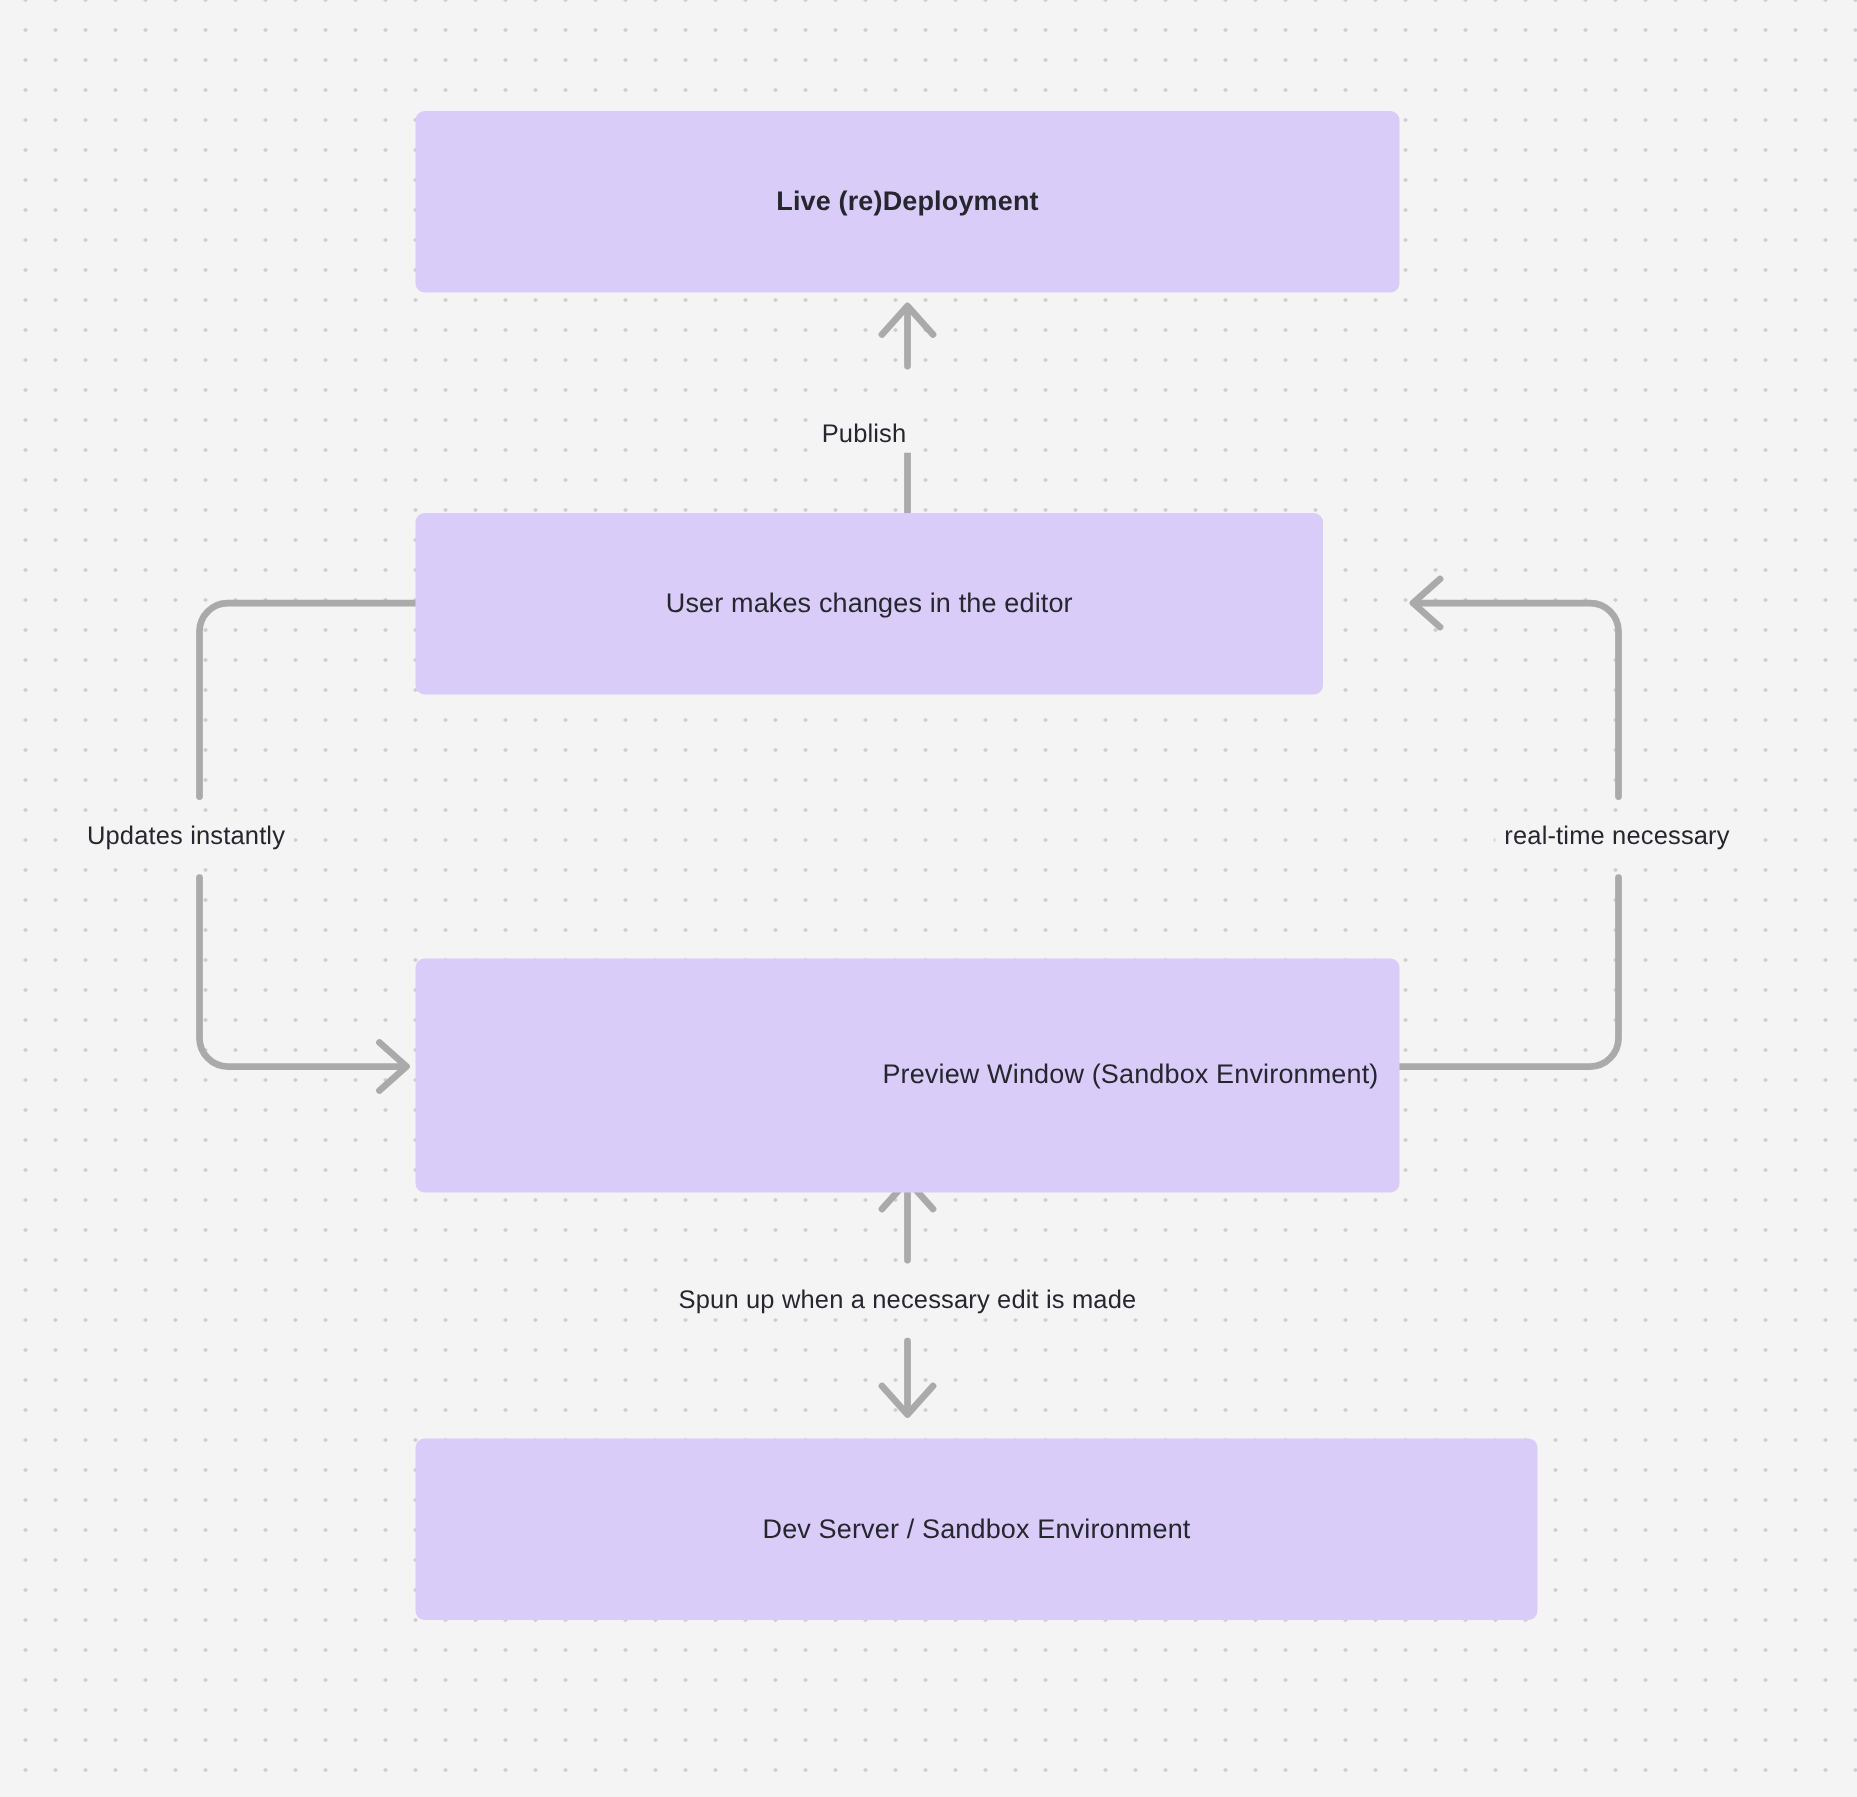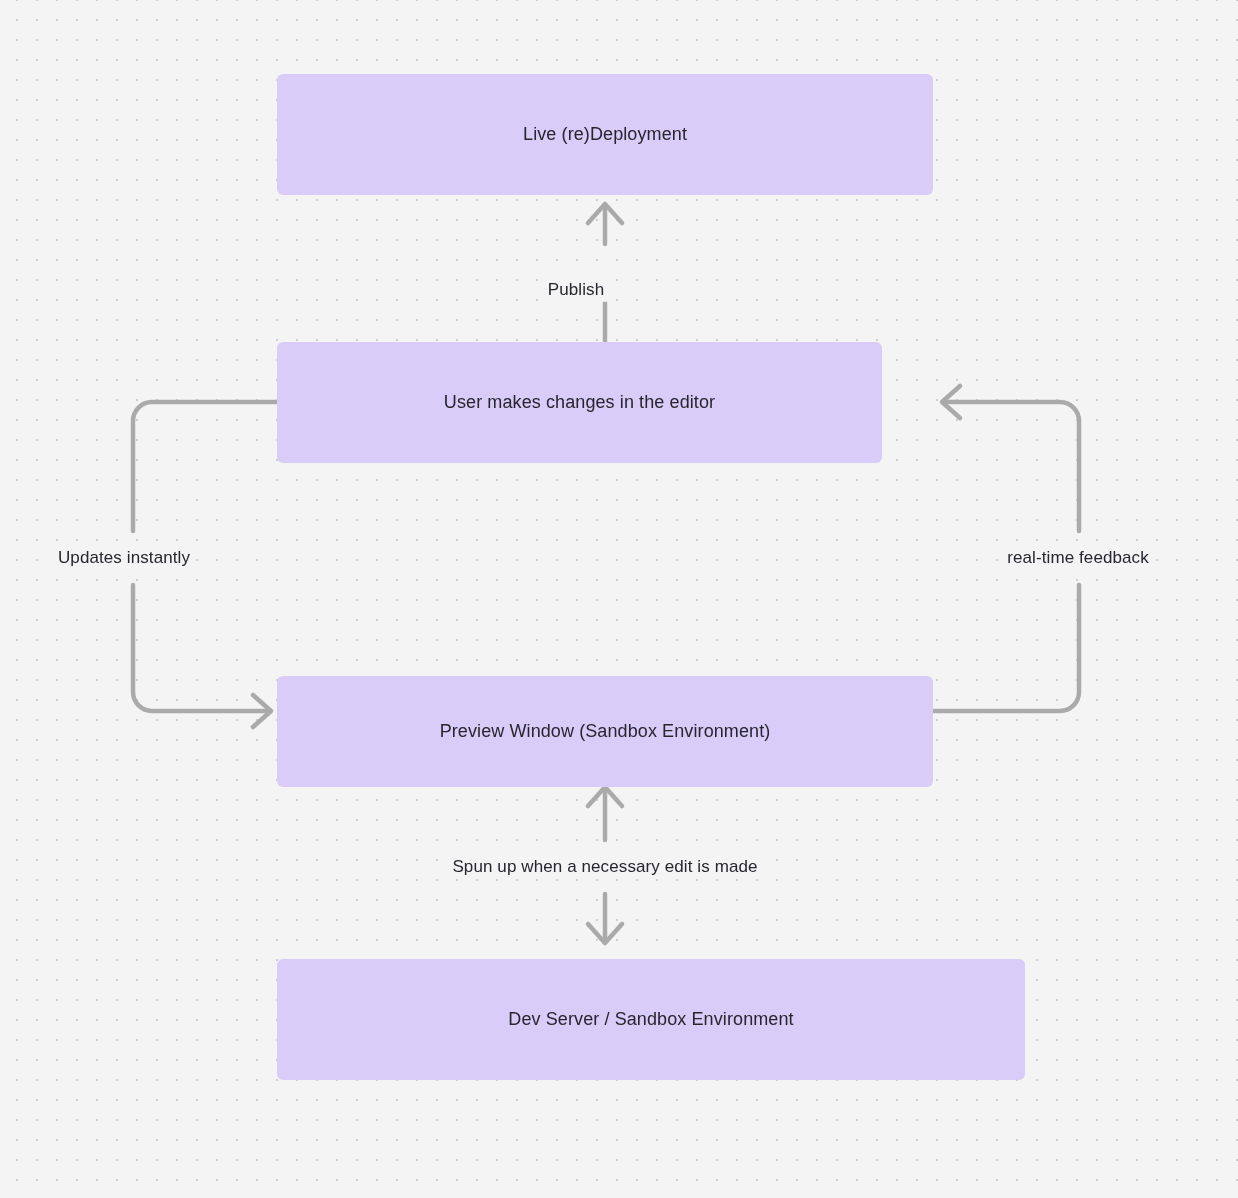--- a/index.html
+++ b/index.html
@@ -40,23 +40,23 @@
     align-items: center;
     justify-content: center;
     text-align: center;
     color: #26262e;
     font-size: 18px;
     font-weight: 400;
     letter-spacing: 0.1px;
     line-height: 1.3;
     padding: 6px 14px;
   }
-  .node-live      { left: 277px; top: 74px;  width: 656px; height: 121px; }
+  .node-live      { left: 277px; top: 74px;  width: 656px; height: 121px; font-weight: bold; }
   .node-editor    { left: 277px; top: 342px; width: 605px; height: 121px; }
-  .node-preview   { left: 277px; top: 676px; width: 656px; height: 111px; }
+  .node-preview   { left: 277px; top: 639px; width: 656px; height: 156px; justify-content: flex-end; }
   .node-devserver { left: 277px; top: 959px; width: 748px; height: 121px; }
 
   .edge-label {
     position: absolute;
     color: #26262e;
     font-size: 17px;
     font-weight: 400;
     letter-spacing: 0.1px;
     white-space: nowrap;
     background-color: #f4f4f5;
@@ -118,17 +118,17 @@
   </div>
 
   <div class="node node-devserver">
     <span>Dev Server / Sandbox Environment</span>
   </div>
 
   <div class="edge-label lbl-publish">Publish</div>
 
   <div class="edge-label lbl-updates">Updates instantly</div>
 
-  <div class="edge-label lbl-realtime">real-time feedback</div>
+  <div class="edge-label lbl-realtime">real-time necessary</div>
 
   <div class="edge-label lbl-spun">Spun up when a necessary edit is made</div>
 
 </div>
 
 </body></html>

